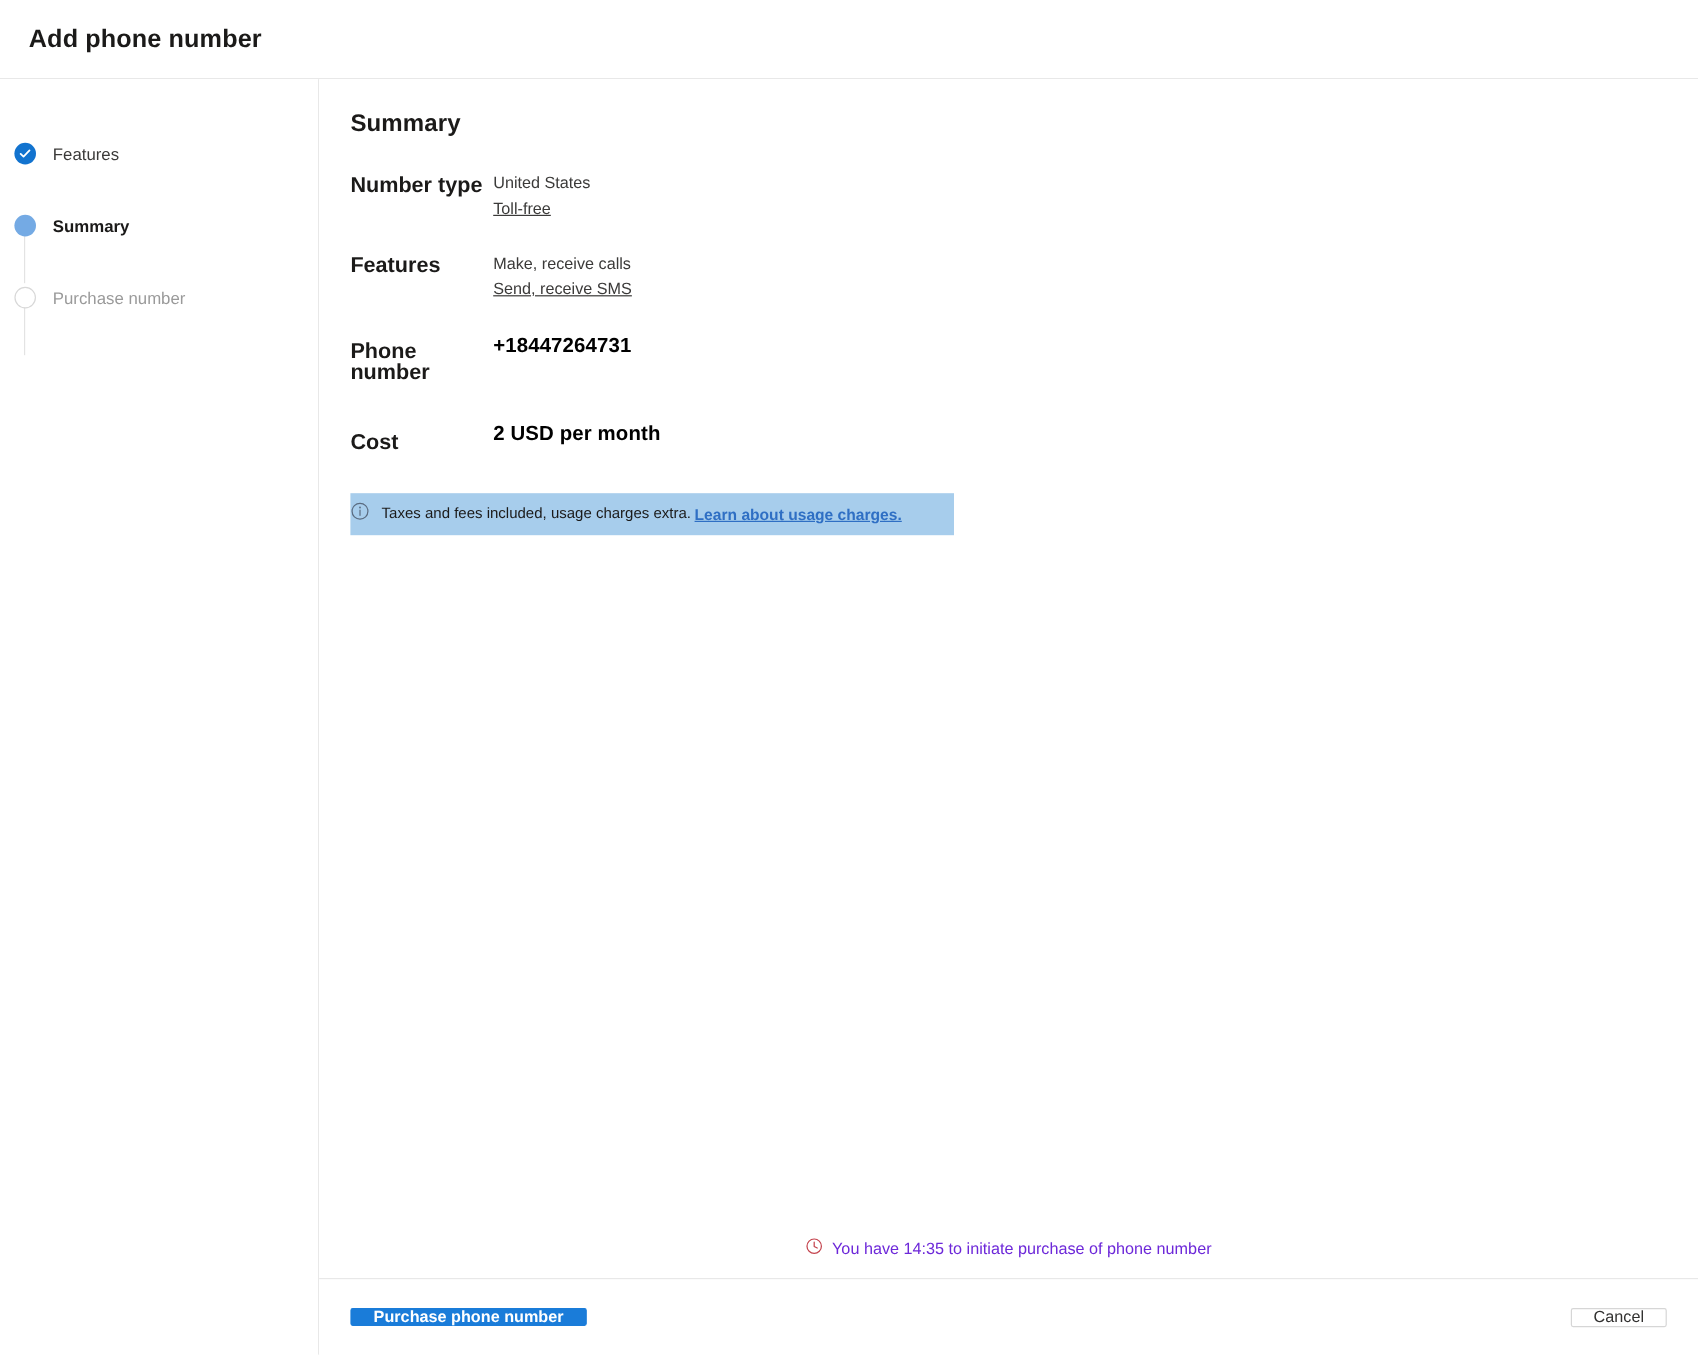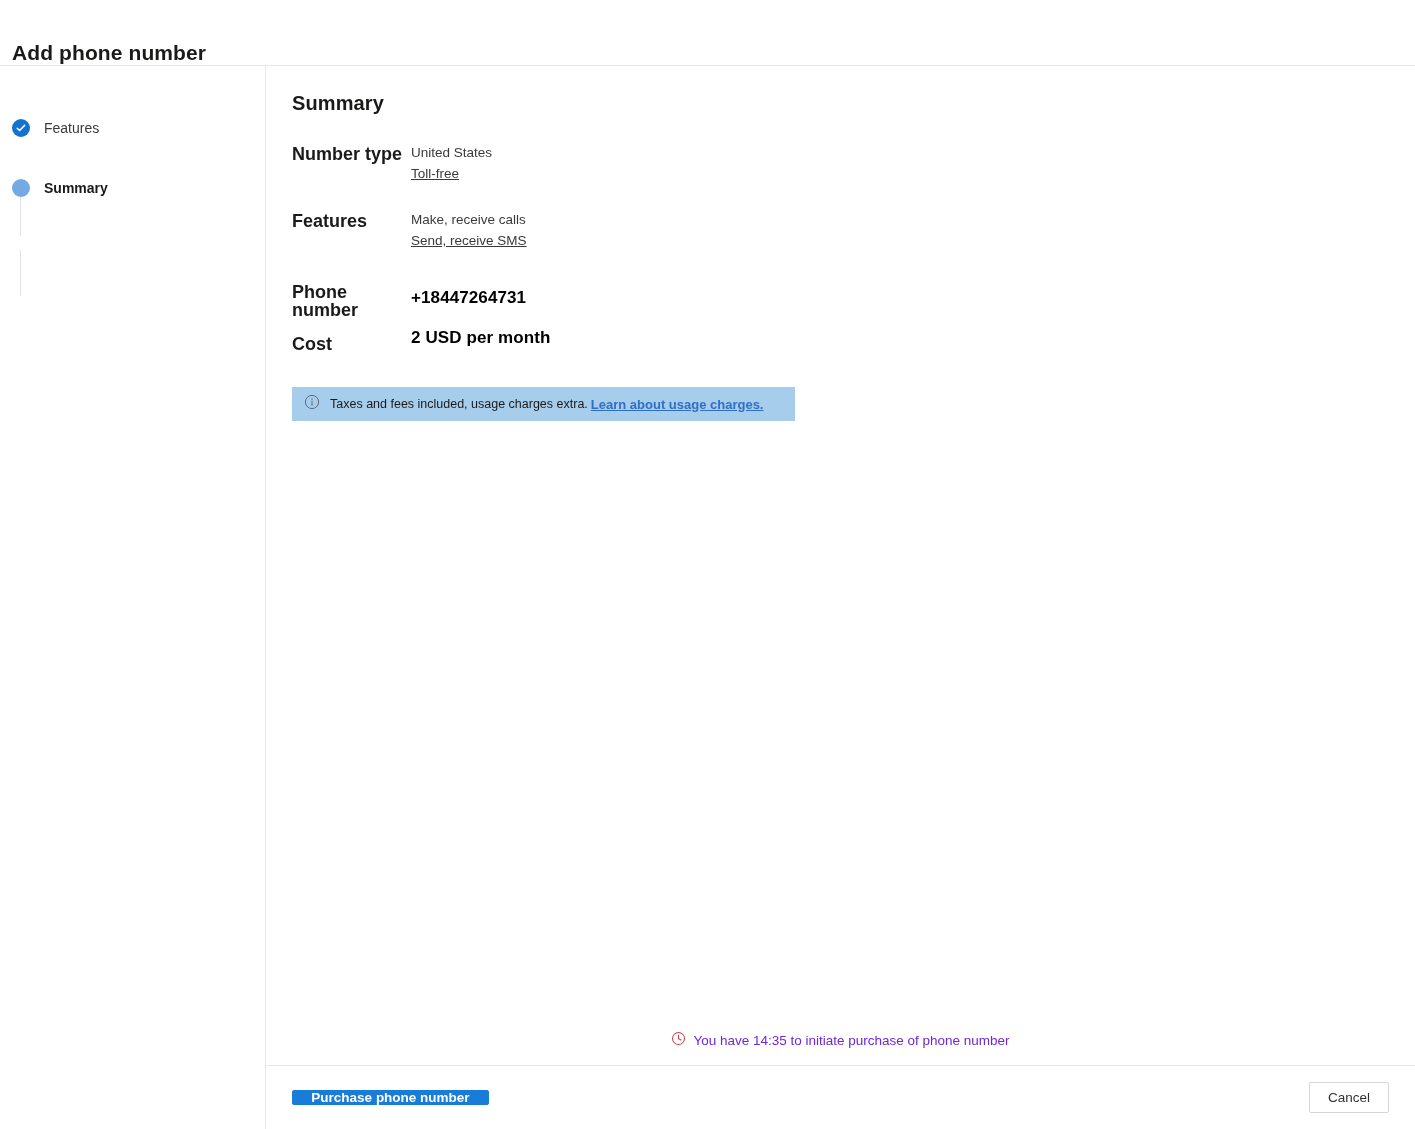--- a/index.html
+++ b/index.html
@@ -19,22 +19,22 @@
     display: flex;
     flex-direction: column;
     background: #ffffff;
   }
 
   
   .panel-header {
     height: 66px;
     flex: 0 0 66px;
     display: flex;
-    align-items: flex-end;
-    padding-left: 12px;
+    align-items: center;
+    padding-left: 24px;
     border-bottom: 1px solid #e8e8e8;
     background: #ffffff;
   }
   .panel-title {
     font-size: 21px;
     font-weight: 600;
     color: #1b1a19;
     letter-spacing: .1px;
   }
 
@@ -127,21 +127,21 @@
     letter-spacing: .1px;
   }
 
   .summary-rows { width: 520px; }
 
   .summary-row {
     display: flex;
     align-items: flex-start;
     margin-bottom: 26px;
   }
-  .summary-row.row-phone { margin-bottom: 8px; align-items: center; }
+  .summary-row.row-phone { margin-bottom: 32px; }
   .summary-row.row-cost { margin-bottom: 34px; }
 
   .row-label {
     width: 119px;
     flex: 0 0 119px;
     font-size: 18px;
     font-weight: 600;
     color: #1b1a19;
     padding-top: 2px;
     line-height: 18px;
@@ -166,21 +166,21 @@
   }
 
   
   .info-banner {
     margin-top: 4px;
     width: 503px;
     min-height: 32px;
     background: #a7cdec;
     display: flex;
     align-items: center;
-    padding: 7px 10px 7px 12px;
+    padding: 7px 10px 7px 0;
   }
   .info-icon { flex: 0 0 16px; margin-right: 10px; display: block; }
   .info-text {
     font-size: 12.5px;
     color: #1b1a19;
     line-height: 17px;
   }
   .info-link {
     font-size: 13px;
     font-weight: 600;
@@ -229,21 +229,21 @@
     font-weight: 600;
     padding: 0 16px;
     height: 15px;
     min-width: 197px;
   }
   .btn-secondary {
     background: #ffffff;
     color: #323130;
     border: 1px solid #d6d6d6;
     padding: 0 18px;
-    height: 31px;
+    height: 16px;
     min-width: 80px;
   }
 </style>
 </head>
 <body>
 
 <div id="app">
 
   <div class="panel-header">
     <div class="panel-title">Add phone number</div>
@@ -264,20 +264,24 @@
             </svg>
           </span>
           <span class="step-label">Features</span>
         </div>
 
         <div class="step">
           <span class="step-marker current"></span>
           <span class="step-label current">Summary</span>
         </div>
 
+        <div class="step">
+          <span class="step-marker todo"></span>
+          <span class="step-label todo">Purchase number</span>
+        </div>
 
       </div>
     </div>
 
     <div class="content-area">
 
       <div class="content-scroll">
 
         <h2 class="section-title">Summary</h2>
 

